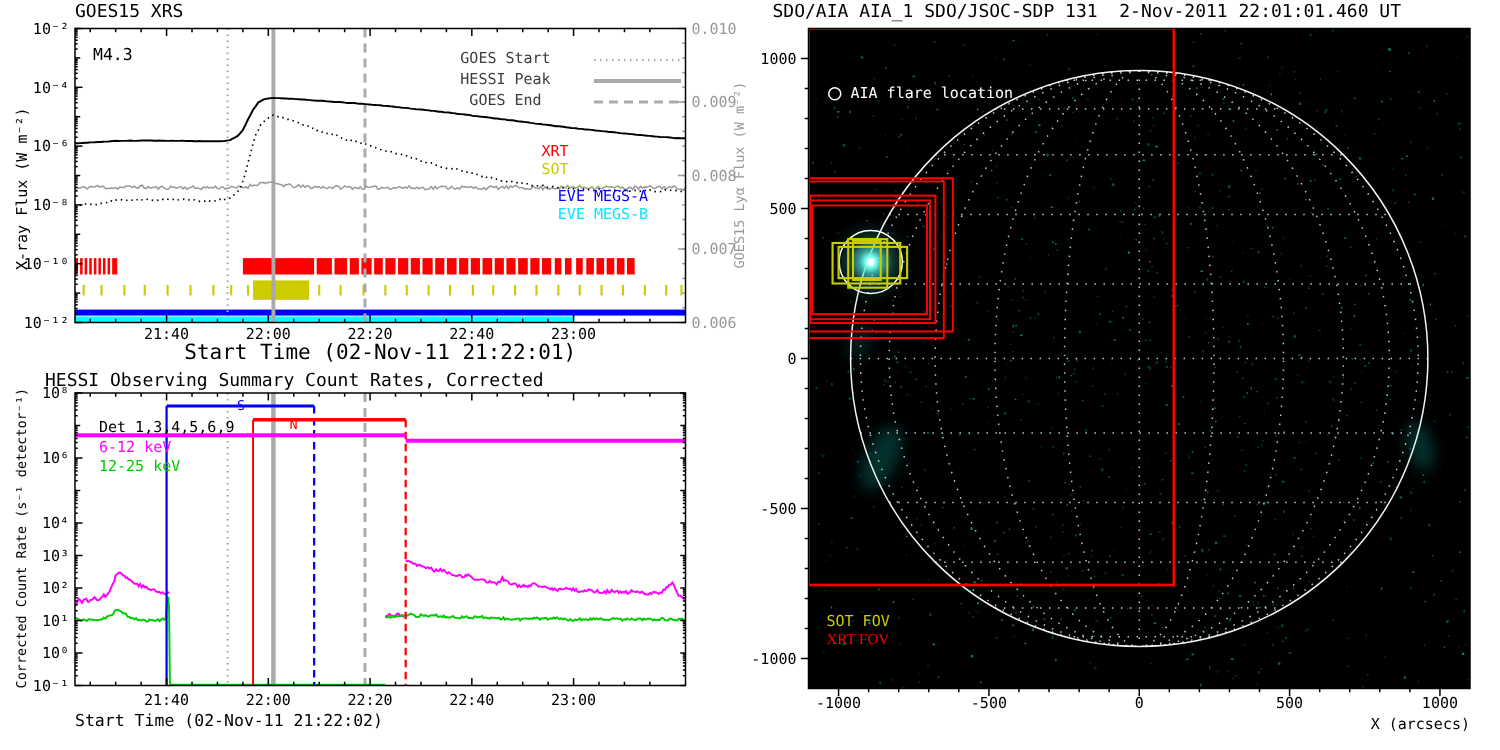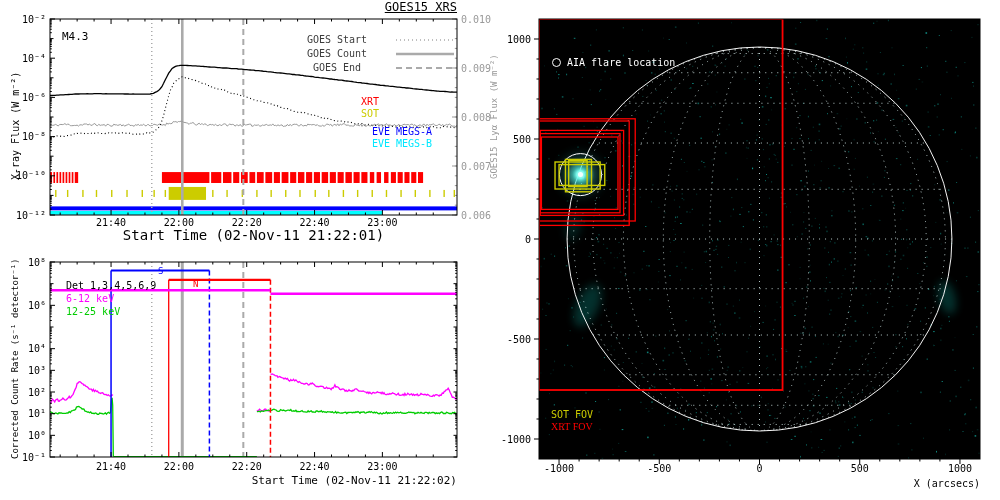--- a/index.html
+++ b/index.html
@@ -4,21 +4,21 @@
 <style>
   html,body{margin:0;padding:0;background:#fff;}
   .stage{position:relative;width:1000px;height:500px;background:#ffffff;overflow:hidden;
          font-family:"DejaVu Sans Mono",monospace;}
   .panel{position:absolute;}
   #goes-panel{left:0;top:0;width:500px;height:246px;}
   #hessi-panel{left:0;top:246px;width:500px;height:254px;}
   #aia-panel{left:500px;top:0;width:500px;height:500px;}
   svg{position:absolute;left:0;top:0;}
   .lbl{position:absolute;font-size:10px;color:#000;line-height:12px;white-space:pre;}
-  .title{font-size:12px;text-align:right;text-decoration:underline;}
+  .title{font-size:12px;text-align:left;}
   .vlabel{position:absolute;transform:rotate(-90deg);transform-origin:left top;
           font-size:10px;white-space:pre;color:#000;}
   .ralign{text-align:center;}
   .legend-flare{position:absolute;display:flex;align-items:center;gap:6px;color:#fff;font-size:10px;}
   .circle-glyph{display:inline-block;width:7px;height:7px;border:1px solid #fff;border-radius:50%;}
 </style>
 </head>
 <body>
 
 <div class="stage">
@@ -288,21 +288,21 @@
         <line x1="457" x2="454.8" y1="28.799999999999955" y2="28.799999999999955" stroke="#999"></line>
         <line x1="457" x2="454.8" y1="18.999999999999915" y2="18.999999999999915" stroke="#999"></line>
         <rect x="50" y="19" width="407" height="196" fill="none" stroke="#000"></rect>
       </svg>
     <div class="lbl title" style="left:50px;top:1px;width:407px;">GOES15 XRS</div>
     <div class="lbl" style="left:62px;top:31px;font-size:11px;">M4.3</div>
     <div class="vlabel" style="left:10px;top:180px;">X-ray Flux (W m⁻²)</div>
     <div class="vlabel" style="left:489px;top:179px;font-size:9px;color:#999;">GOES15 Lyα Flux (W m⁻²)</div>
     <div class="lbl" style="left:50px;top:229px;width:407px;text-align:center;font-size:14px;">Start Time (02-Nov-11 21:22:01)</div>
     <div class="lbl ralign" style="left: 282px; top: 34px; width: 110px; color: rgb(60, 60, 60);">GOES Start</div>
-    <div class="lbl ralign" style="left: 282px; top: 48px; width: 110px; color: rgb(60, 60, 60);">GOES Count</div>
+    <div class="lbl ralign" style="left: 282px; top: 48px; width: 110px; color: rgb(60, 60, 60);">HESSI Peak</div>
     <div class="lbl ralign" style="left: 282px; top: 62px; width: 110px; color: rgb(60, 60, 60);">GOES End</div>
     <div class="lbl ralign" style="left: 330px; top: 96px; width: 80px; color: rgb(255, 0, 0);">XRT</div>
     <div class="lbl ralign" style="left: 330px; top: 108px; width: 80px; color: rgb(204, 204, 0);">SOT</div>
     <div class="lbl ralign" style="left: 347px; top: 126px; width: 110px; color: rgb(0, 0, 255);">EVE MEGS-A</div>
     <div class="lbl ralign" style="left: 347px; top: 138px; width: 110px; color: rgb(0, 232, 255);">EVE MEGS-B</div>
   </section>
 
   <section class="panel" id="hessi-panel">
     <svg id="hessi-svg" width="500" height="254">
         <defs>
@@ -547,22 +547,23 @@
         <line x1="457" x2="455.2" y1="192.68954246635778" y2="192.68954246635778" stroke="#000"></line>
         <line x1="50" x2="51.8" y1="191.43305028184122" y2="191.43305028184122" stroke="#000"></line>
         <line x1="457" x2="455.2" y1="191.43305028184122" y2="191.43305028184122" stroke="#000"></line>
         <line x1="50" x2="51.8" y1="190.32474562881464" y2="190.32474562881464" stroke="#000"></line>
         <line x1="457" x2="455.2" y1="190.32474562881464" y2="190.32474562881464" stroke="#000"></line>
         <line x1="50" x2="55" y1="211" y2="211" stroke="#000"></line>
         <line x1="457" x2="453.5" y1="211" y2="211" stroke="#000"></line>
         <text x="46" y="214.5" text-anchor="end" font-size="10" fill="#000" font-family="&quot;DejaVu Sans Mono&quot;,monospace">10⁻¹</text>
         <rect x="50" y="16" width="407" height="195" fill="none" stroke="#000"></rect>
       </svg>
+    <div class="lbl title" style="left:30px;top:1px;width:440px;">HESSI Observing Summary Count Rates, Corrected</div>
     <div class="vlabel" style="left:10px;top:213px;font-size:9px;">Corrected Count Rate (s⁻¹ detector⁻¹)</div>
-    <div class="lbl" style="left:50px;top:229px;width:407px;text-align:right;font-size:11px;">Start Time (02-Nov-11 21:22:02)</div>
+    <div class="lbl" style="left:50px;top:229px;width:407px;text-align:left;font-size:11px;">Start Time (02-Nov-11 21:22:02)</div>
     <div class="lbl" style="left:66px;top:34px;">Det 1,3,4,5,6,9</div>
     <div class="lbl" style="left: 66px; top: 47px; color: rgb(255, 0, 255);">6-12 keV</div>
     <div class="lbl" style="left: 66px; top: 60px; color: rgb(0, 204, 0);">12-25 keV</div>
     <div class="lbl" style="left: 158px; top: 19px; font-size: 9px; color: rgb(0, 0, 255);">S</div>
     <div class="lbl" style="left: 193px; top: 32px; font-size: 9px; color: rgb(255, 0, 0);">N</div>
   </section>
 
   <section class="panel" id="aia-panel">
     <svg id="aia-svg" width="500" height="500">
         <defs>
@@ -1616,20 +1617,21 @@
         <line x1="39" x2="36.5" y1="159" y2="159" stroke="#000"></line>
         <line x1="379.77272727272725" x2="379.77272727272725" y1="459" y2="461.5" stroke="#000"></line>
         <line x1="39" x2="36.5" y1="119" y2="119" stroke="#000"></line>
         <line x1="399.8181818181818" x2="399.8181818181818" y1="459" y2="461.5" stroke="#000"></line>
         <line x1="39" x2="36.5" y1="99" y2="99" stroke="#000"></line>
         <line x1="419.8636363636364" x2="419.8636363636364" y1="459" y2="461.5" stroke="#000"></line>
         <line x1="39" x2="36.5" y1="79" y2="79" stroke="#000"></line>
         <line x1="439.9090909090909" x2="439.9090909090909" y1="459" y2="461.5" stroke="#000"></line>
         <line x1="39" x2="36.5" y1="59" y2="59" stroke="#000"></line>
       </svg>
+    <div class="lbl title" style="left:15px;top:1px;width:478px;font-size:12px;">SDO/AIA AIA_1 SDO/JSOC-SDP 131  2-Nov-2011 22:01:01.460 UT</div>
     <div class="legend-flare" style="left:52px;top:33px;margin-top:24px;">
       <span class="circle-glyph"></span>
       <span>AIA flare location</span>
     </div>
     <div class="lbl" style="left: 51px; top: 409px; color: rgb(204, 204, 0);">SOT FOV</div>
     <div class="lbl" style="left: 51px; top: 421px; color: rgb(255, 0, 0); font-family: Liberation Serif, serif;">XRT FOV</div>
     <div class="lbl" style="left:39px;top:478px;width:441px;text-align:right;">X (arcsecs)</div>
   </section>
 </div>
 

